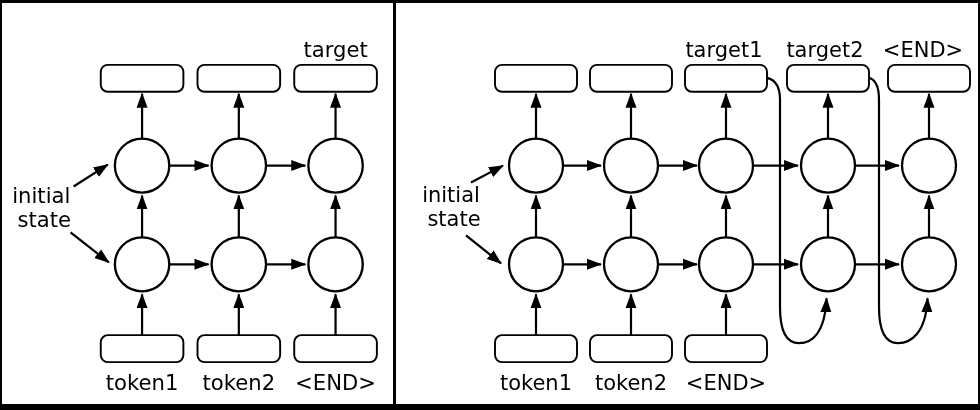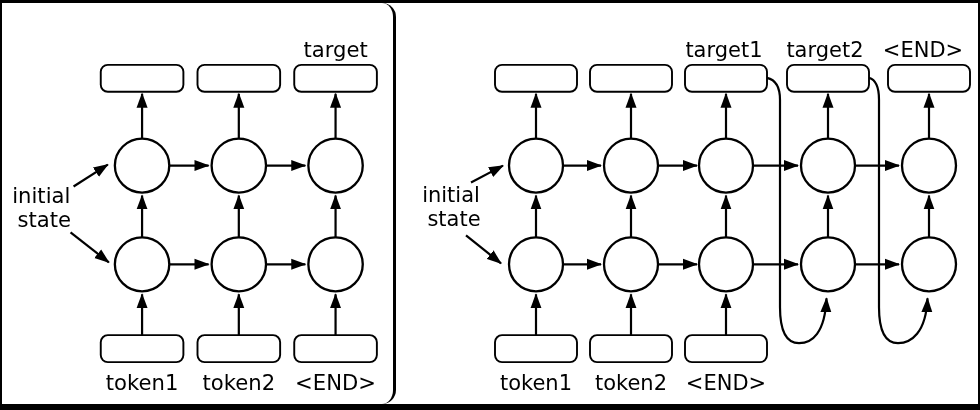--- a/index.html
+++ b/index.html
@@ -1,21 +1,21 @@
 <!DOCTYPE html>
 <html><head>
 <meta charset="utf-8">
 <style>
   html, body { margin: 0; padding: 0; background: #ffffff; }
   .figure {
     width: 980px; height: 410px; box-sizing: border-box;
     display: flex; background: #ffffff;
     border: 2px solid #000; border-top-width: 3px; border-bottom-width: 6px;
   }
-  .panel { box-sizing: border-box; height: 100%; border-radius: 14px; }
+  .panel { box-sizing: border-box; height: 100%; }
   .panel-left  { width: 394px; border-right: 3px solid #000; }
   .panel-right { flex: 1; }
   .panel svg { display: block; width: 100%; height: 100%; }
 
   .iobox   { fill: #ffffff; stroke: #000000; stroke-width: 1.9; }
   .node    { fill: #ffffff; stroke: #000000; stroke-width: 2.3; }
   .arrow   { stroke: #000000; stroke-width: 2.2; fill: none; }
   .curve   { stroke: #000000; stroke-width: 2.2; fill: none; }
   .lbl     { font: 21px "DejaVu Sans", sans-serif; fill: #000000; text-anchor: middle; }
   marker path { fill: #000000; }

